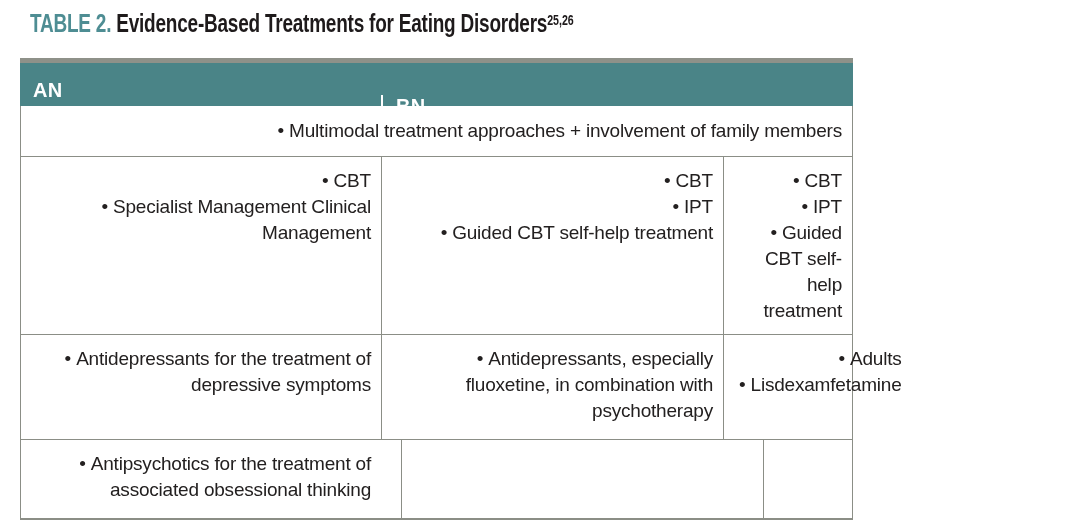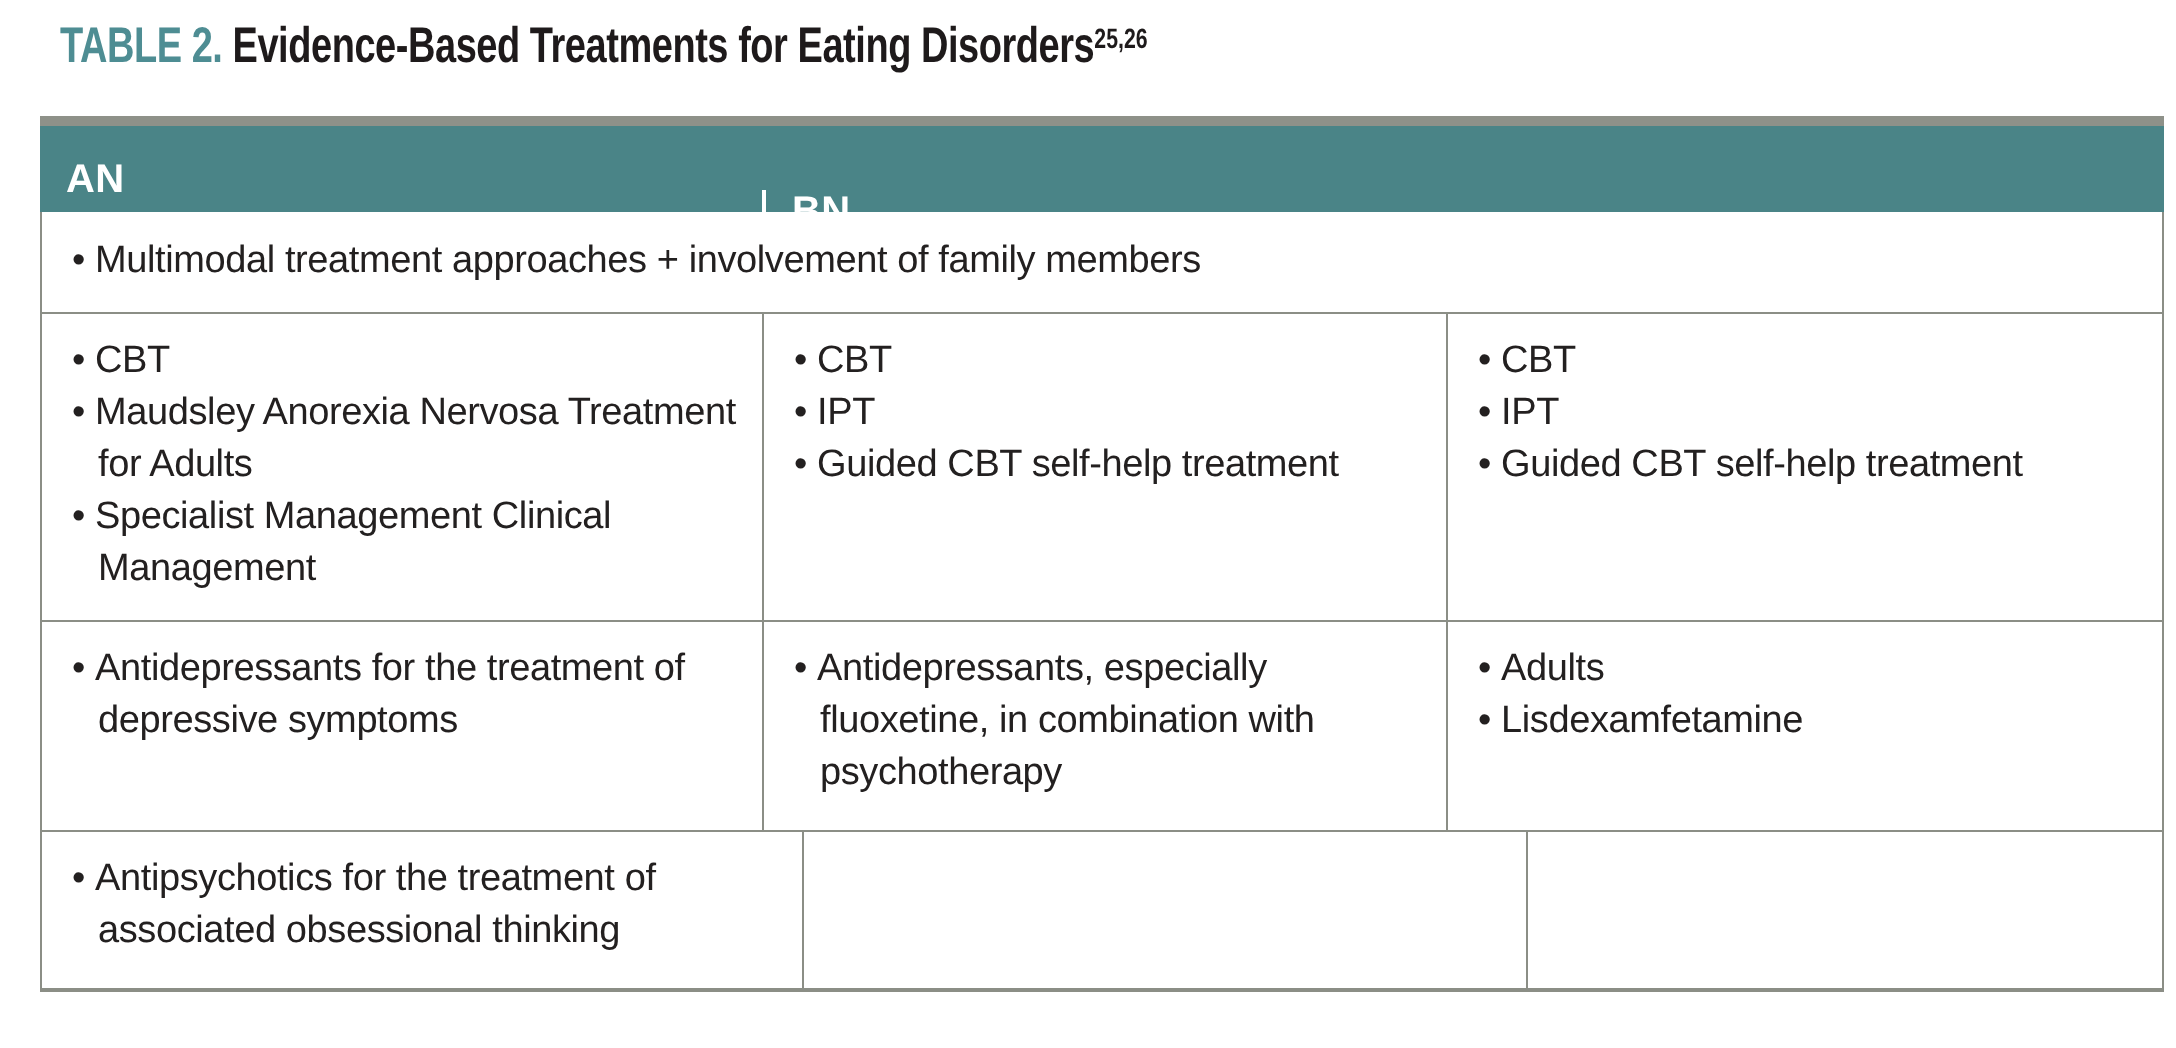--- a/index.html
+++ b/index.html
@@ -27,21 +27,21 @@
     display:inline-block;transform:scaleX(0.76);transform-origin:0 50%;
   }
   .title-label{color:var(--title-teal);}
   .title-text{color:#1e1a1b;}
   .title-sup{
     color:#1e1a1b;font-size:0.56em;vertical-align:0.5em;letter-spacing:0;
   }
 
   
   .table{
-    position:absolute;left:20px;top:58px;width:1062px;
+    position:absolute;left:20px;top:58px;width:833px;
     border-top:5px solid var(--top-bar);
   }
   .thead{
     display:grid;grid-template-columns:361px 342px 1fr;
     background:var(--teal);height:43px;
   }
   .th{
     display:flex;align-items:center;padding-left:13px;
     color:#ffffff;font-size:20px;font-weight:bold;letter-spacing:0.2px;
   }
@@ -49,20 +49,21 @@
 
   .tbody{
     border-left:1px solid var(--border);
     border-right:1px solid var(--border);
     border-bottom:2px solid var(--border);
     background:#ffffff;
   }
   .trow{
     display:grid;grid-template-columns:360px 342px 1fr;
     border-bottom:1px solid var(--border);
+    text-align:right;
   }
   .trow:last-child{border-bottom:none;}
 
   .cell{
     margin:0;padding:11px 10px 10px 15px;list-style:none;
     font-size:19px;line-height:26px;letter-spacing:-0.2px;
   }
   .cell + .cell{border-left:1px solid var(--border);}
   .cell li{
     padding-left:13px;text-indent:-13px;margin:0;
@@ -98,21 +99,20 @@
 
       <div class="trow span-row">
         <ul class="cell" style="grid-column:1 / span 3;">
             <li>Multimodal treatment approaches + involvement of family members</li>
           </ul>
       </div>
 
       <div class="trow row-psych">
         <ul class="cell">
             <li>CBT</li>
-            <li>Maudsley Anorexia Nervosa Treatment for Adults</li>
             <li>Specialist Management Clinical Management</li>
           </ul>
         <ul class="cell">
             <li>CBT</li>
             <li>IPT</li>
             <li>Guided CBT self-help treatment</li>
           </ul>
         <ul class="cell">
             <li>CBT</li>
             <li>IPT</li>

